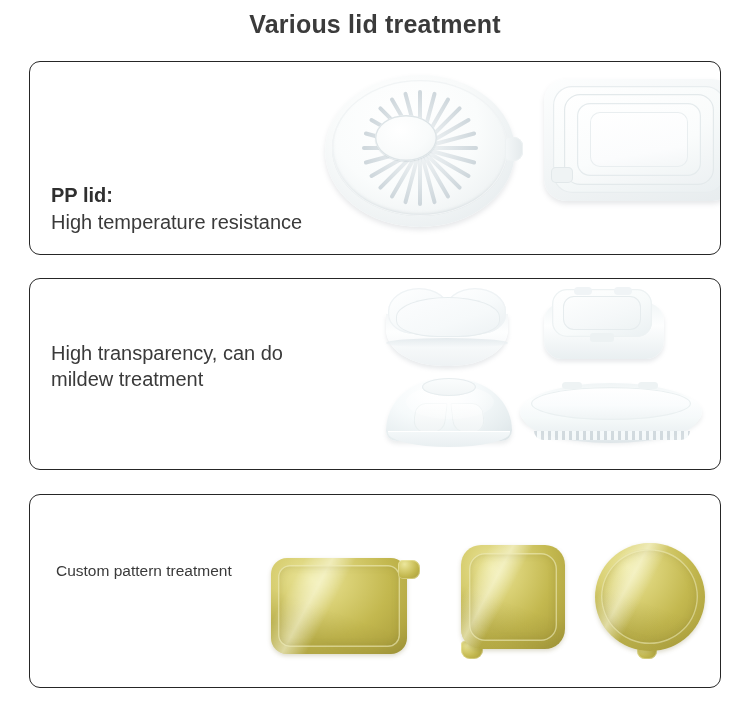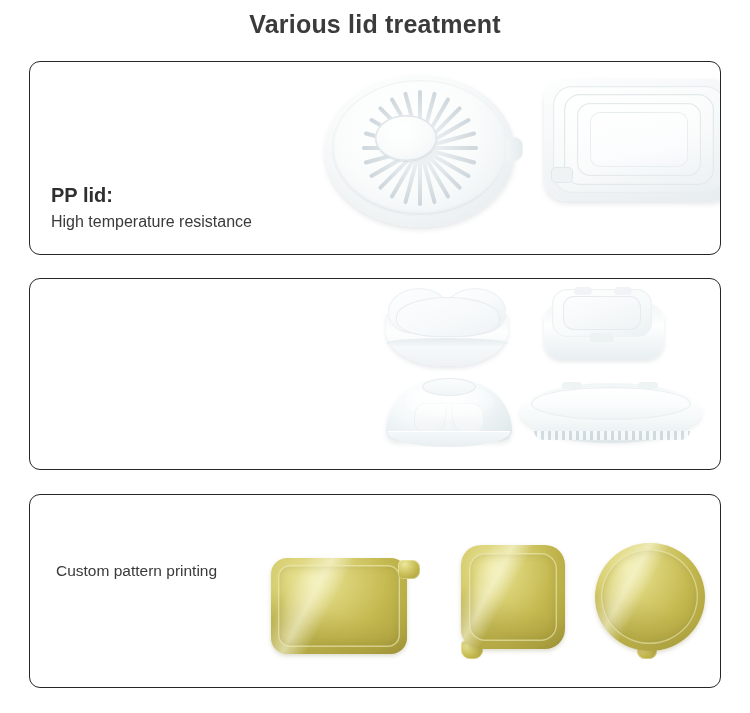--- a/index.html
+++ b/index.html
@@ -52,21 +52,21 @@
   }
   .card-heading {
     font-weight: bold;
     color: #2f2f2f;
     font-size: 20px;
     line-height: 24px;
     white-space: pre-line;
   }
   .card-sub {
     color: #3a3a3a;
-    font-size: 16px;
+    font-size: 20px;
     line-height: 26px;
     white-space: pre-line;
     margin-top: 2px;
   }
   #pp-text   { top: 81px; margin-top: 40px; }
   #pe-text   { top: 59px; }
   #film-text { top: 55px; }
   #film-text .card-sub { margin-top: 8px; padding-left: 5px; font-size: 15.5px; }
 
   
@@ -402,20 +402,22 @@
     <div class="lay l2"></div>
     <div class="lay l3"></div>
     <div class="lay l4"></div>
     <div class="notch"></div>
   </div>
 </div>
 
 <div class="card" id="card-pe">
 
   <div class="card-text" id="pe-text">
+    <div class="card-sub">High transparency, can do
+mildew treatment</div>
   </div>
 
   <div class="art" id="pe-heart">
     <div class="base"></div>
     <div class="lobeL"></div>
     <div class="lobeR"></div>
     <div class="topface"></div>
     <div class="ridge"></div>
   </div>
 
@@ -443,21 +445,21 @@
     <div class="teeth"></div>
     <div class="topface"></div>
     <div class="nub n1"></div>
     <div class="nub n2"></div>
   </div>
 </div>
 
 <div class="card" id="card-film">
 
   <div class="card-text" id="film-text">
-    <div class="card-sub">Custom pattern printing</div>
+    <div class="card-sub">Custom pattern treatment</div>
   </div>
 
   <div class="art" id="gf-rect">
     <div class="plate gold">
       <div class="gold-sheen"></div>
     </div>
     <div class="emboss"></div>
     <div class="tab gold"></div>
   </div>
 

